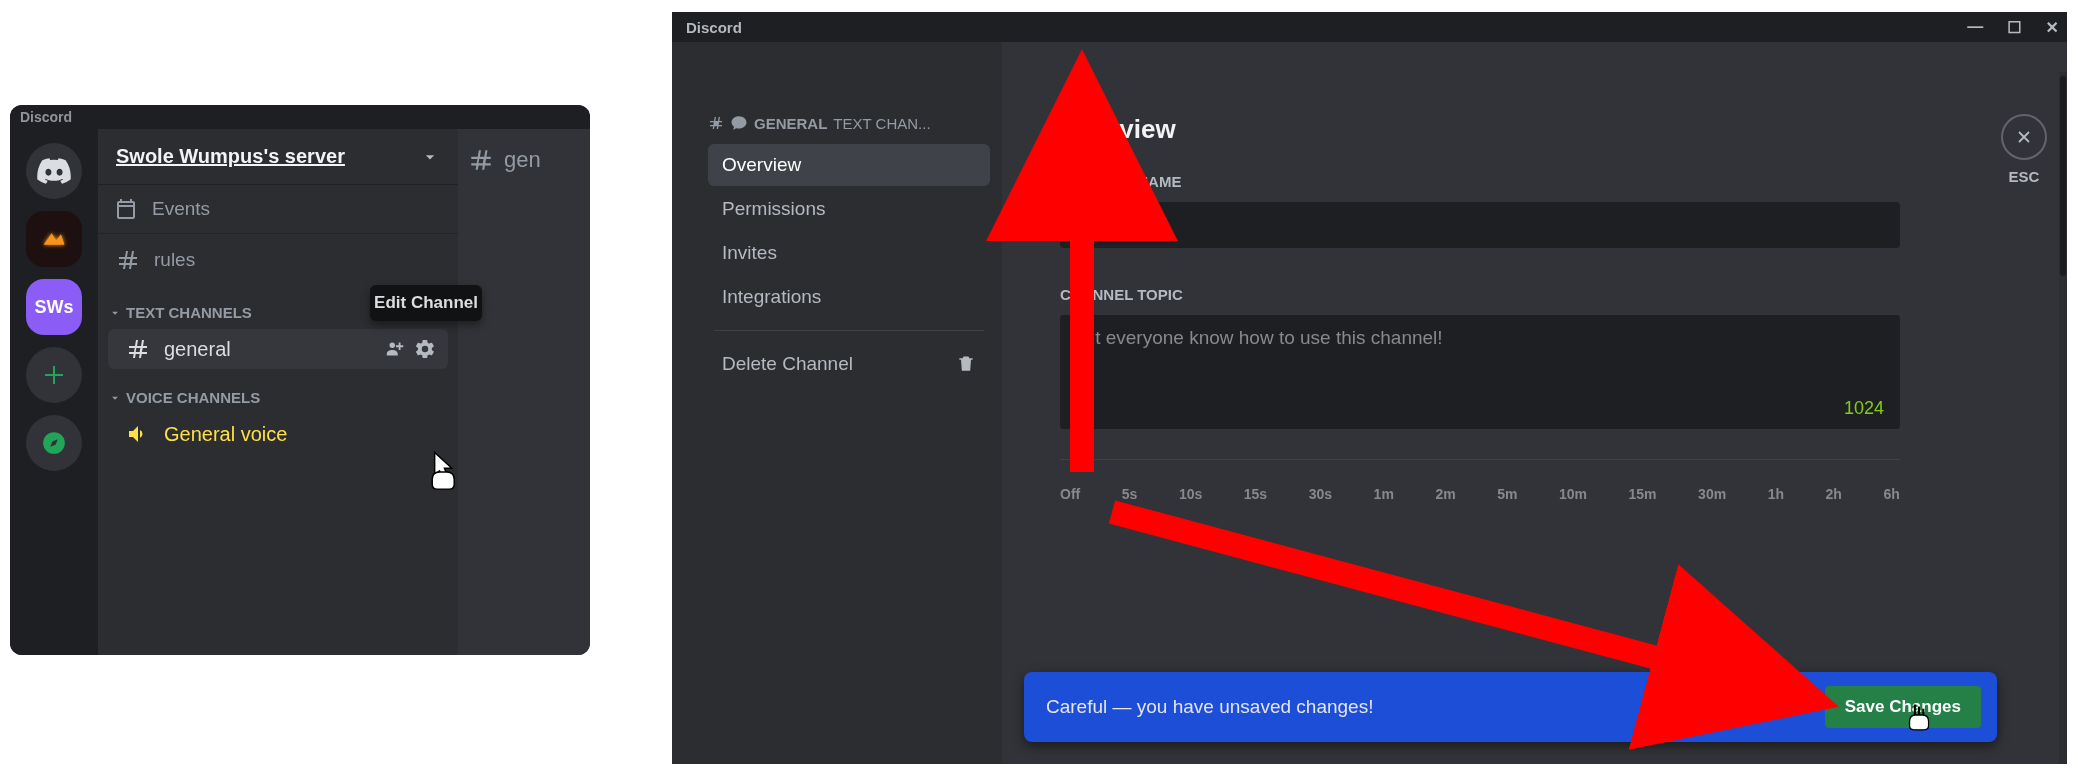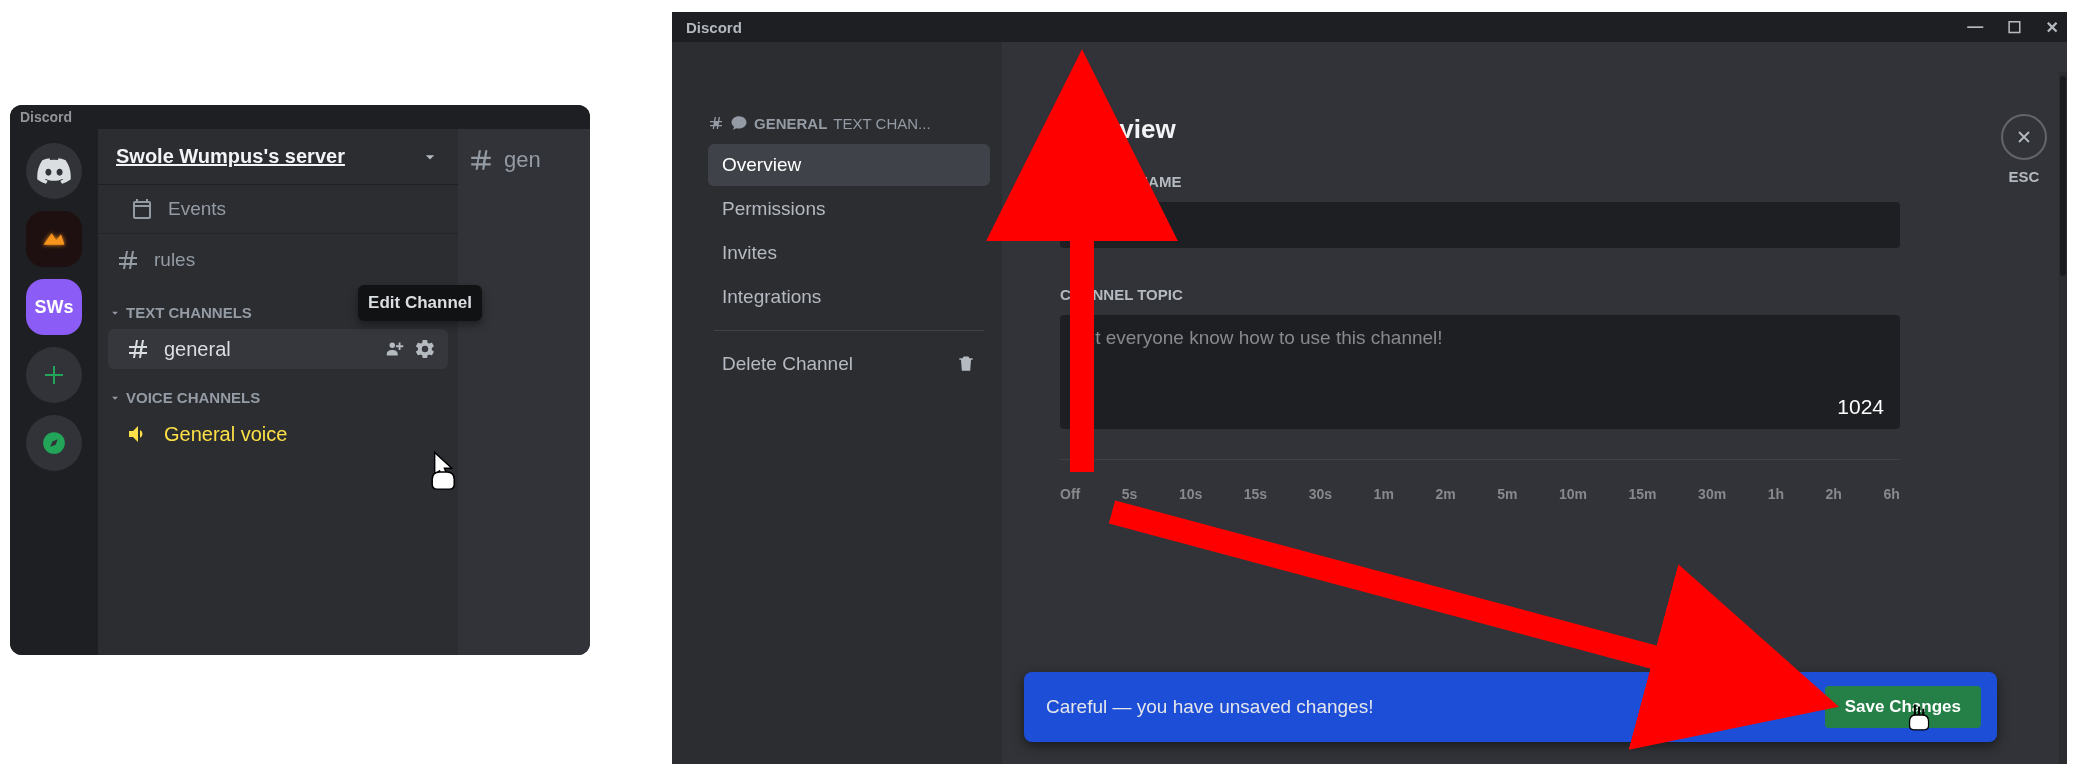--- a/index.html
+++ b/index.html
@@ -71,21 +71,21 @@
     padding: 0 18px;
     color: #f2f3f5;
     font-weight: 600;
     font-size: 20px;
     border-bottom: 1px solid rgba(0,0,0,0.25);
     text-decoration: underline;
   }
   .server-header svg { color:#b5bac1; }
   .events-row {
     display:flex; align-items:center; gap:14px;
-    padding: 12px 32px;
+    padding: 12px 16px;
     color:#949ba4; font-size:19px; font-weight:500;
     border-bottom: 1px solid rgba(0,0,0,0.2);
   }
   .rules-row {
     display:flex; align-items:center; gap:14px;
     padding: 14px 18px;
     color:#949ba4; font-size:19px; font-weight:500;
   }
   .category {
     display:flex; align-items:center; gap:4px;
@@ -106,21 +106,21 @@
   .channel-row.active { background:#35373c; color:#dbdee1; }
   .channel-row .spacer{flex:1;}
   .channel-row .row-icons{display:flex;gap:8px;color:#b5bac1;}
   .channel-row .row-icons svg{width:22px;height:22px;}
   .tooltip {
     position: absolute;
     right: -34px;
     top: -44px;
     background: #111214;
     color:#dbdee1;
-    padding: 8px 10px;
+    padding: 8px 4px;
     border-radius: 6px;
     font-size:17px; font-weight:600;
     white-space: nowrap;
     box-shadow: 0 4px 8px rgba(0,0,0,0.4);
   }
   .cursor-a {
     position:absolute;
     left: 412px; top: 345px;
     pointer-events:none;
   }
@@ -215,21 +215,21 @@
     background:#1e1f22;border-radius:4px;
     width:840px; height: 114px;
     padding:12px 14px;
     position:relative;
   }
   .topic-area textarea{
     background:transparent;border:none;outline:none;resize:none;
     color:#dbdee1;font-size:19px;width:100%;height:70px;font-family:inherit;
   }
   .topic-area textarea::placeholder{color:#87898c;}
-  .char-count{position:absolute;right:16px;bottom:10px;color:#ffffff;font-size:21px;}
+  .char-count{position:absolute;right:16px;bottom:10px;color:#84cc16;font-size:18px;}
   .section-gap{height:38px;}
   .hr{height:1px;background:#3f4147;width:840px;margin:30px 0 26px 0;}
   .slider-ticks{
     width:840px;display:flex;justify-content:space-between;
     color:#87898c;font-size:14px;font-weight:600;
   }
   .close-area{
     position:absolute; right:20px; top:72px;
     display:flex; flex-direction:column; align-items:center; gap:8px;
     color:#b5bac1;

